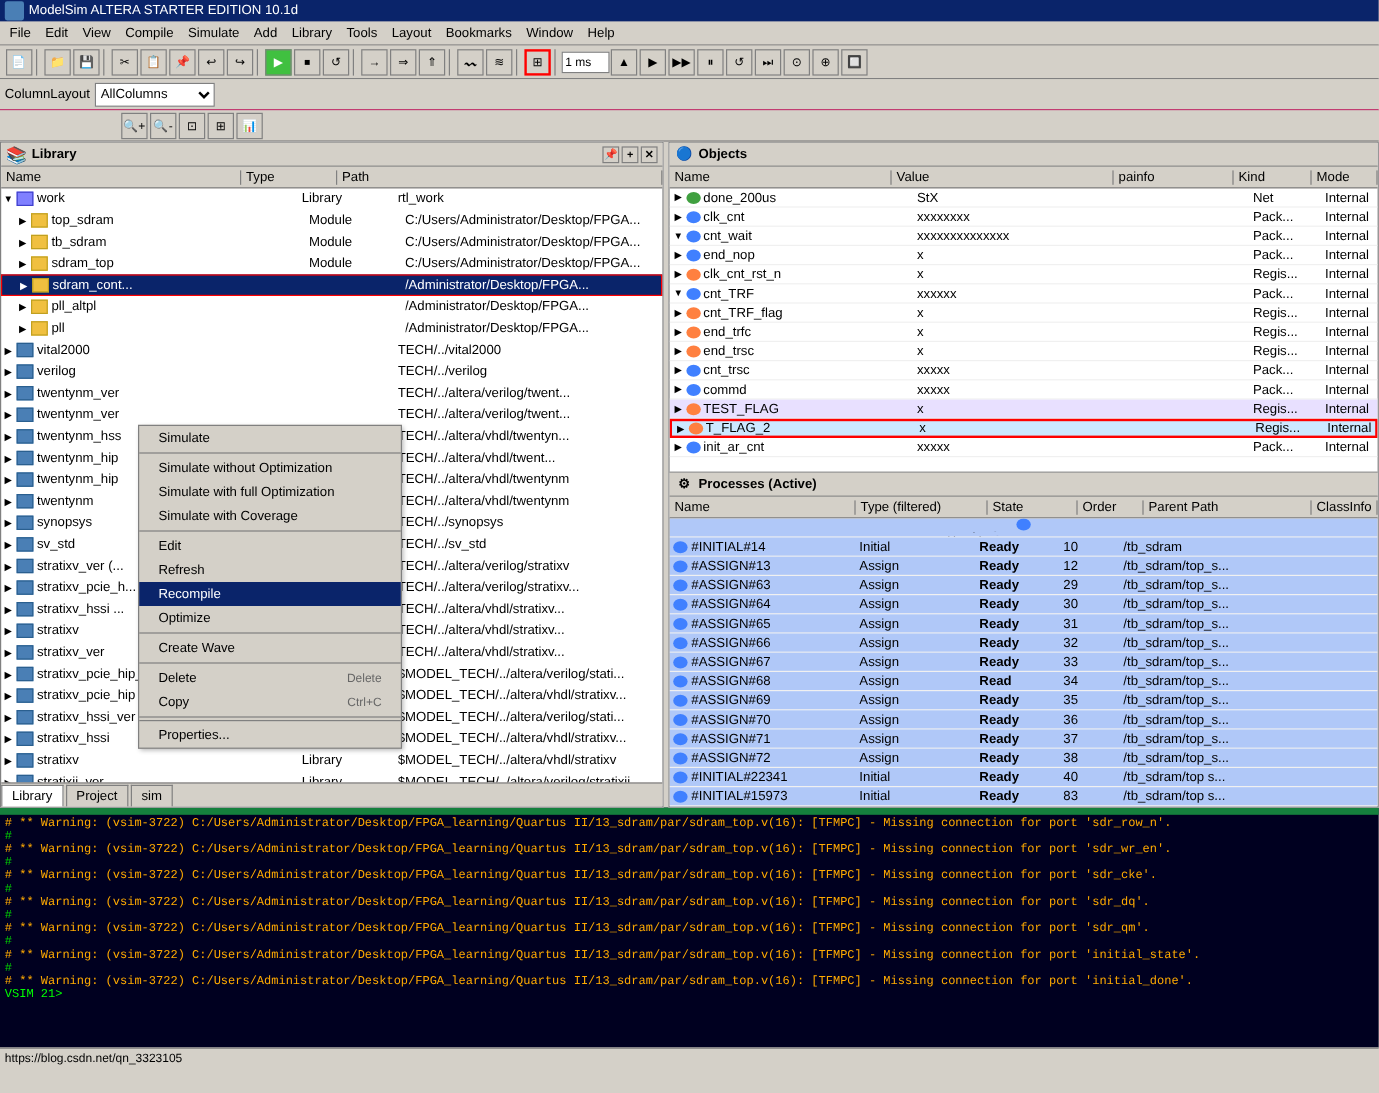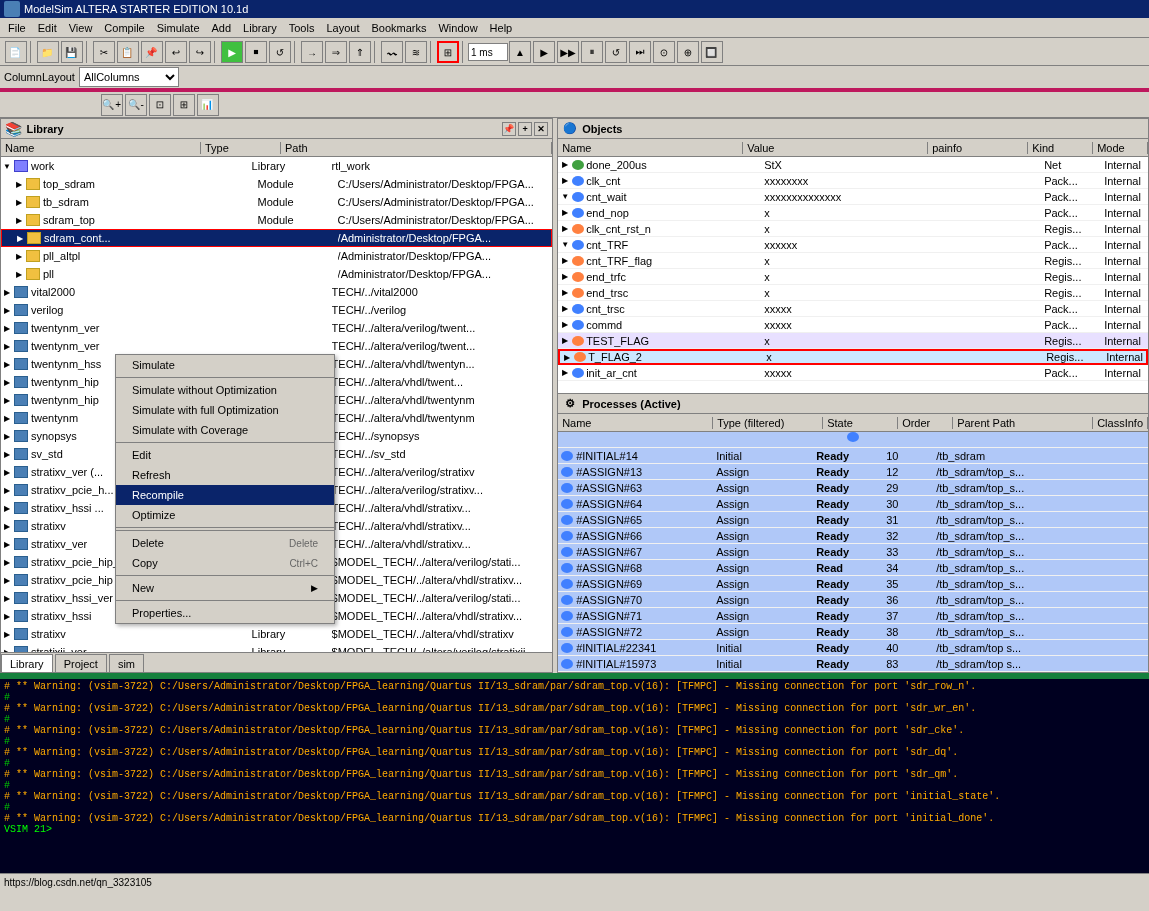--- a/index.html
+++ b/index.html
@@ -14,21 +14,21 @@
     #menu-bar span { padding: 2px 6px; font-size: 11px; cursor: pointer; }
     
     
     #toolbar { background: #d4d0c8; height: 28px; display: flex; align-items: center; padding: 2px 4px; border-bottom: 1px solid #808080; flex-wrap: wrap; }
     .toolbar-btn { width: 22px; height: 22px; background: #d4d0c8; border: 1px solid #808080; margin: 1px; display: inline-flex; align-items: center; justify-content: center; cursor: pointer; font-size: 10px; }
     .toolbar-btn.highlighted { border: 2px solid red; }
     .toolbar-sep { width: 4px; height: 22px; border-left: 1px solid #808080; margin: 0 2px; }
     .toolbar-input { height: 18px; width: 40px; border: 1px solid #808080; font-size: 10px; padding: 0 2px; }
     
     
-    #toolbar2 { background: #d4d0c8; height: 26px; display: flex; align-items: center; padding: 2px 4px; border-bottom: 4px solid #be185d; }
+    #toolbar2 { background: #d4d0c8; height: 26px; display: flex; align-items: center; padding: 2px 4px; border-bottom: 1px solid #be185d; }
     #column-layout-label { font-size: 11px; margin-right: 4px; }
     #column-layout-select { height: 20px; border: 1px solid #808080; background: white; font-size: 11px; width: 100px; }
     
     
     #toolbar3 { background: #d4d0c8; height: 26px; display: flex; align-items: center; padding: 2px 100px; border-bottom: 1px solid #808080; }
     
     
     #main-content { display: flex; height: calc(911px - 18px - 20px - 28px - 26px - 26px - 200px - 20px); }
     
     
@@ -779,25 +779,25 @@
     <div class="ctx-item separator"></div>
     <div class="ctx-item">Simulate without Optimization</div>
     <div class="ctx-item">Simulate with full Optimization</div>
     <div class="ctx-item">Simulate with Coverage</div>
     <div class="ctx-item separator"></div>
     <div class="ctx-item">Edit</div>
     <div class="ctx-item">Refresh</div>
     <div class="ctx-item highlighted">Recompile</div>
     <div class="ctx-item">Optimize</div>
     <div class="ctx-item separator"></div>
+    <div class="ctx-item">Create Wave</div>
     <div class="ctx-item separator"></div>
     <div class="ctx-item">Delete<span class="shortcut">Delete</span></div>
     <div class="ctx-item">Copy<span class="shortcut">Ctrl+C</span></div>
     <div class="ctx-item separator"></div>
-    <div class="ctx-item ctx-submenu">New</div>
     <div class="ctx-item separator"></div>
     <div class="ctx-item">Properties...</div>
   </div>
 </div>
 
 <div id="transcript">
   <div class="warn"># ** Warning: (vsim-3722) C:/Users/Administrator/Desktop/FPGA_learning/Quartus II/13_sdram/par/sdram_top.v(16): [TFMPC] - Missing connection for port 'sdr_row_n'.</div>
   <div class="hash">#</div>
   <div class="warn"># ** Warning: (vsim-3722) C:/Users/Administrator/Desktop/FPGA_learning/Quartus II/13_sdram/par/sdram_top.v(16): [TFMPC] - Missing connection for port 'sdr_wr_en'.</div>
   <div class="hash">#</div>

